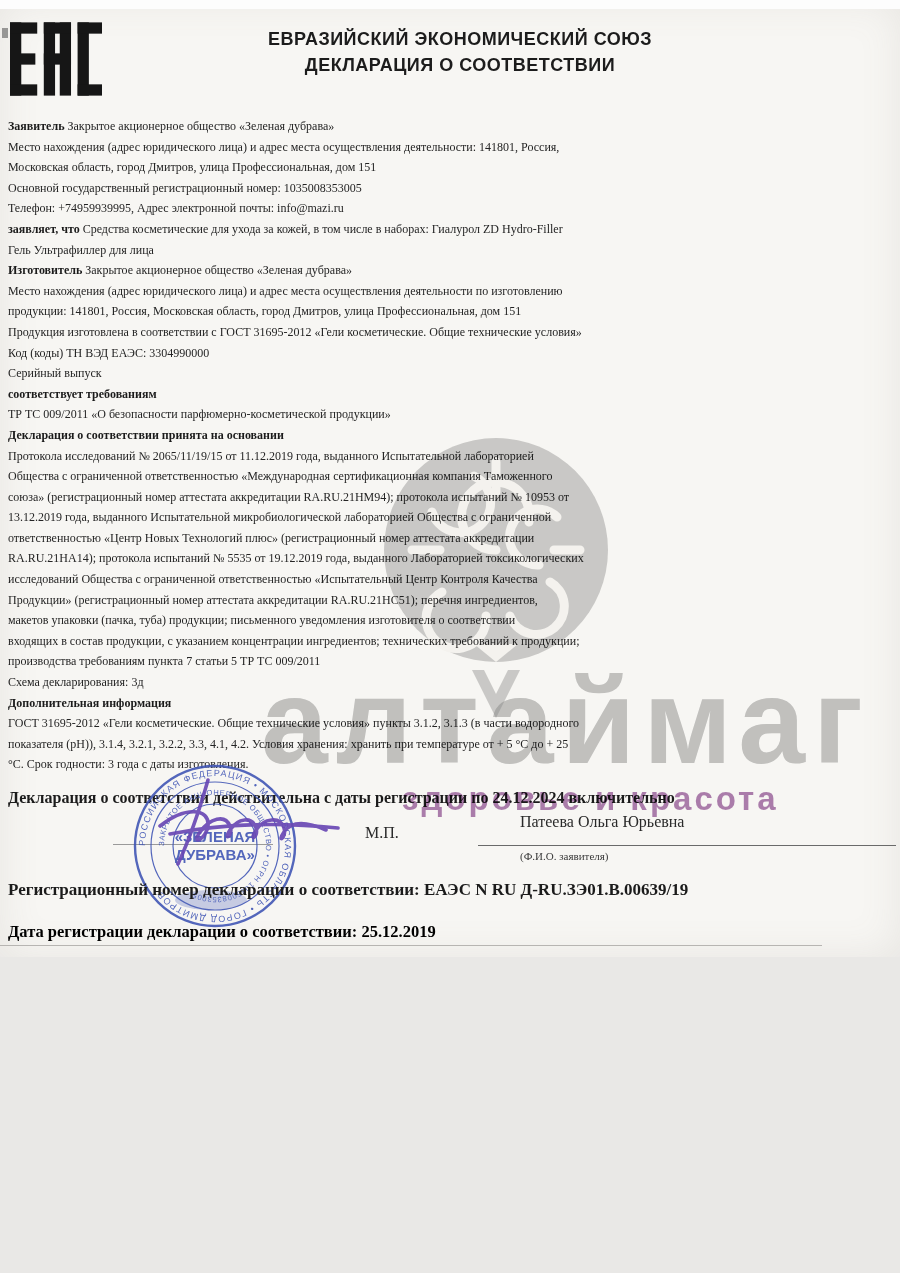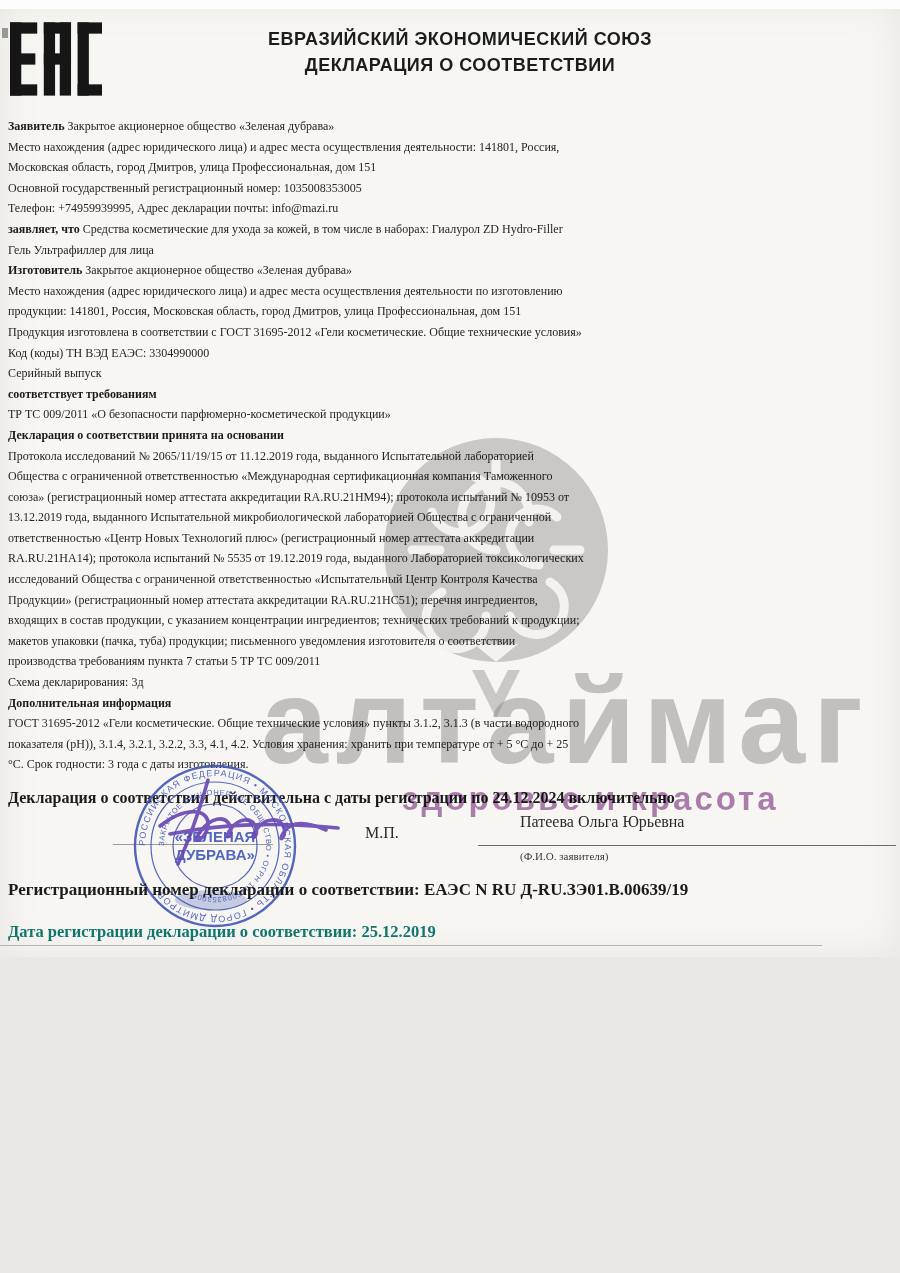--- a/index.html
+++ b/index.html
@@ -55,21 +55,21 @@
   .signer-name{position:absolute;left:520px;top:813px;width:360px;text-align:left;font-size:16px;color:#2a2a2a;}
   .name-line{position:absolute;left:478px;top:845px;width:418px;border-top:1.5px solid #6a6a6a;}
   .signer-caption{position:absolute;left:520px;top:850px;width:260px;font-size:11px;color:#3a3a3a;}
   .sign-line-left{position:absolute;left:113px;top:844px;width:160px;border-top:1px solid #9a9a9a;}
   
   .stamp{position:absolute;left:113px;top:744px;width:204px;height:204px;opacity:.88;}
   .stamp svg{width:100%;height:100%;}
   .autograph{position:absolute;left:130px;top:768px;width:250px;height:110px;}
   
   .reg-number{position:absolute;left:8px;top:880px;width:886px;font-size:17px;font-weight:bold;color:#1b1b1b;}
-  .reg-date{position:absolute;left:8px;top:922px;width:886px;font-size:16.5px;font-weight:bold;color:#0f766e;}
+  .reg-date{position:absolute;left:8px;top:922px;width:886px;font-size:16.5px;font-weight:bold;color:#000000;}
   .bottom-rule{position:absolute;left:0px;top:945px;width:822px;border-top:1.5px solid #b7b5b2;}
   .speck{position:absolute;left:2px;top:28px;width:6px;height:10px;background:#5c5c5c;opacity:.6;}
 </style>
 </head>
 <body>
 
 <div class="page">
 
   <div class="eac-logo">
     <svg viewBox="0 0 98 78" xmlns="http://www.w3.org/2000/svg" fill="#161616">
@@ -94,42 +94,42 @@
   <div class="hdr">
     <div class="l1">ЕВРАЗИЙСКИЙ ЭКОНОМИЧЕСКИЙ СОЮЗ</div>
     <div class="l2">ДЕКЛАРАЦИЯ О СООТВЕТСТВИИ</div>
   </div>
 
   <div class="doc-body">
       <div class="line"><b>Заявитель</b><span> Закрытое акционерное общество «Зеленая дубрава»</span></div>
       <div class="line"><span>Место нахождения (адрес юридического лица) и адрес места осуществления деятельности: 141801, Россия,</span></div>
       <div class="line"><span>Московская область, город Дмитров, улица Профессиональная, дом 151</span></div>
       <div class="line"><span>Основной государственный регистрационный номер: 1035008353005</span></div>
-      <div class="line"><span>Телефон: +74959939995, Адрес декларации почты: info@mazi.ru</span></div>
+      <div class="line"><span>Телефон: +74959939995, Адрес электронной почты: info@mazi.ru</span></div>
       <div class="line"><b>заявляет, что</b><span> Средства косметические для ухода за кожей, в том числе в наборах: Гиалурол ZD Hydro-Filler</span></div>
       <div class="line"><span>Гель Ультрафиллер для лица</span></div>
       <div class="line"><b>Изготовитель</b><span> Закрытое акционерное общество «Зеленая дубрава»</span></div>
       <div class="line"><span>Место нахождения (адрес юридического лица) и адрес места осуществления деятельности по изготовлению</span></div>
       <div class="line"><span>продукции: 141801, Россия, Московская область, город Дмитров, улица Профессиональная, дом 151</span></div>
       <div class="line"><span>Продукция изготовлена в соответствии с ГОСТ 31695-2012 «Гели косметические. Общие технические условия»</span></div>
       <div class="line"><span>Код (коды) ТН ВЭД ЕАЭС: 3304990000</span></div>
       <div class="line"><span>Серийный выпуск</span></div>
       <div class="line"><b>соответствует требованиям</b></div>
       <div class="line"><span>ТР ТС 009/2011 «О безопасности парфюмерно-косметической продукции»</span></div>
       <div class="line"><b>Декларация о соответствии принята на основании</b></div>
       <div class="line"><span>Протокола исследований № 2065/11/19/15 от 11.12.2019 года, выданного Испытательной лабораторией</span></div>
       <div class="line"><span>Общества с ограниченной ответственностью «Международная сертификационная компания Таможенного</span></div>
       <div class="line"><span>союза» (регистрационный номер аттестата аккредитации RA.RU.21HM94); протокола испытаний № 10953 от</span></div>
       <div class="line"><span>13.12.2019 года, выданного Испытательной микробиологической лабораторией Общества с ограниченной</span></div>
       <div class="line"><span>ответственностью «Центр Новых Технологий плюс» (регистрационный номер аттестата аккредитации</span></div>
       <div class="line"><span>RA.RU.21НА14); протокола испытаний № 5535 от 19.12.2019 года, выданного Лабораторией токсикологических</span></div>
       <div class="line"><span>исследований Общества с ограниченной ответственностью «Испытательный Центр Контроля Качества</span></div>
       <div class="line"><span>Продукции» (регистрационный номер аттестата аккредитации RA.RU.21НС51); перечня ингредиентов,</span></div>
+      <div class="line"><span>макетов упаковки (пачка, туба) продукции; письменного уведомления изготовителя о соответствии</span></div>
       <div class="line"><span>входящих в состав продукции, с указанием концентрации ингредиентов; технических требований к продукции;</span></div>
-      <div class="line"><span>макетов упаковки (пачка, туба) продукции; письменного уведомления изготовителя о соответствии</span></div>
       <div class="line"><span>производства требованиям пункта 7 статьи 5 ТР ТС 009/2011</span></div>
       <div class="line"><span>Схема декларирования: 3д</span></div>
       <div class="line"><b>Дополнительная информация</b></div>
       <div class="line"><span>ГОСТ 31695-2012 «Гели косметические. Общие технические условия» пункты 3.1.2, 3.1.3 (в части водородного</span></div>
       <div class="line"><span>показателя (pH)), 3.1.4, 3.2.1, 3.2.2, 3.3, 4.1, 4.2. Условия хранения: хранить при температуре от + 5 °C до + 25</span></div>
       <div class="line"><span>°C. Срок годности: 3 года с даты изготовления.</span></div>
     </div>
 
   <div class="validity">Декларация о соответствии действительна с даты регистрации по 24.12.2024 включительно</div>
 

